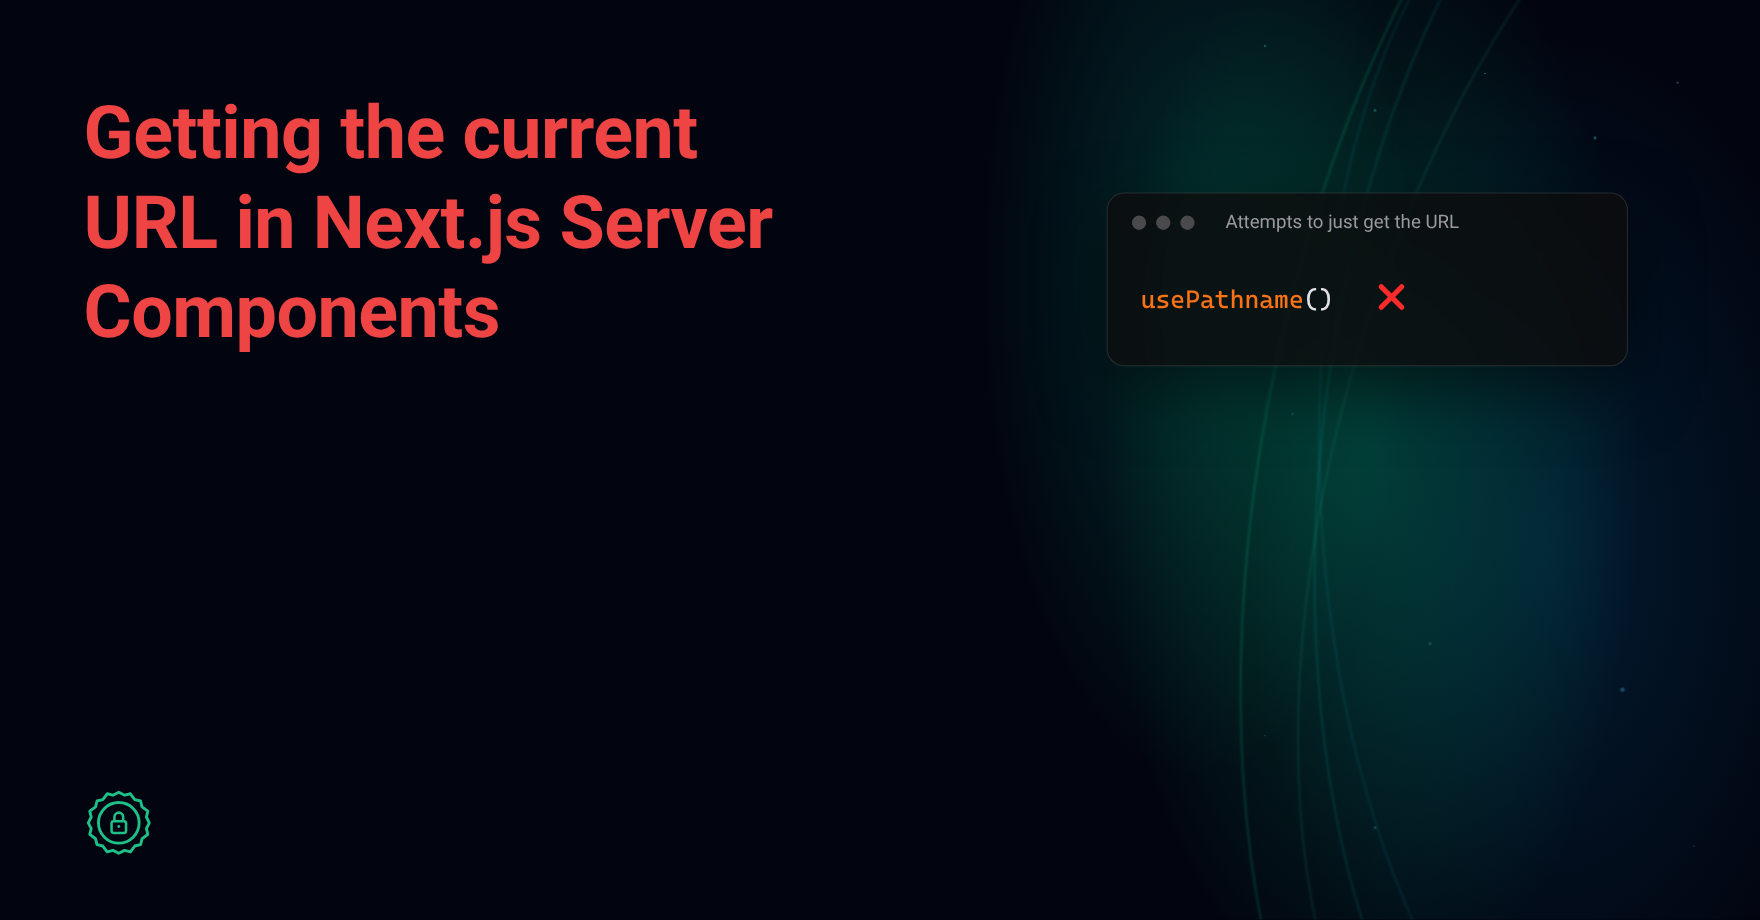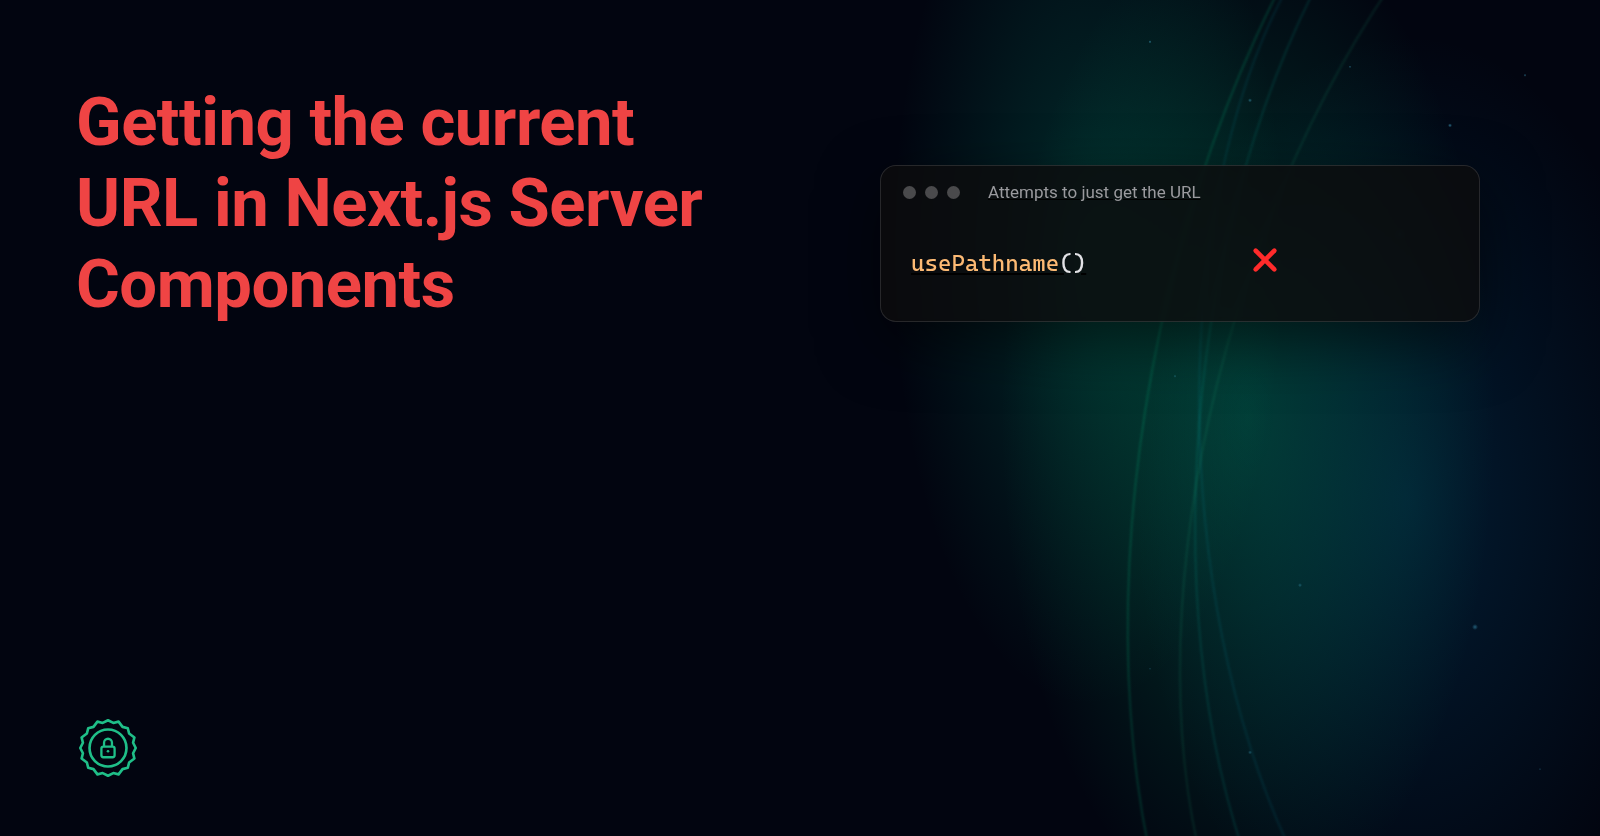--- a/index.html
+++ b/index.html
@@ -71,30 +71,29 @@
       font-weight: 700;
       line-height: 1.21;
       letter-spacing: -0.5px;
       z-index: 2;
       max-width: 680px;
     }
 
     .code-panel {
       position: absolute;
       right: 120px;
-      top: 165px;
-      width: 600px;
+      top: 175px;
+      width: 474px;
       background: rgba(12, 12, 14, 0.82);
       border: 1px solid rgba(255, 255, 255, 0.12);
       border-radius: 16px;
       padding: 0;
       z-index: 2;
       box-shadow: 0 20px 60px rgba(0,0,0,0.5);
       backdrop-filter: blur(2px);
-      text-decoration: underline;
     }
 
     .panel-header {
       display: flex;
       align-items: center;
       padding: 16px 22px 10px 22px;
     }
 
     .traffic-lights {
       display: flex;
@@ -123,21 +122,21 @@
       display: flex;
       align-items: center;
       justify-content: space-between;
       padding: 14px 0;
       font-family: "SF Mono", Monaco, "Cascadia Code", "Roboto Mono", Consolas, monospace;
       font-size: 23px;
       font-weight: 400;
     }
 
     .code-text { white-space: nowrap; }
-    .t-yellow { color: #fdba74; }
+    .t-yellow { color: #f97316; }
     .t-white { color: #e2e2e6; }
     .t-teal { color: #4abfa5; }
 
     .x-icon {
       flex-shrink: 0;
       margin-left: 20px;
       margin-right: 170px;
     }
 
     .x-icon svg {

